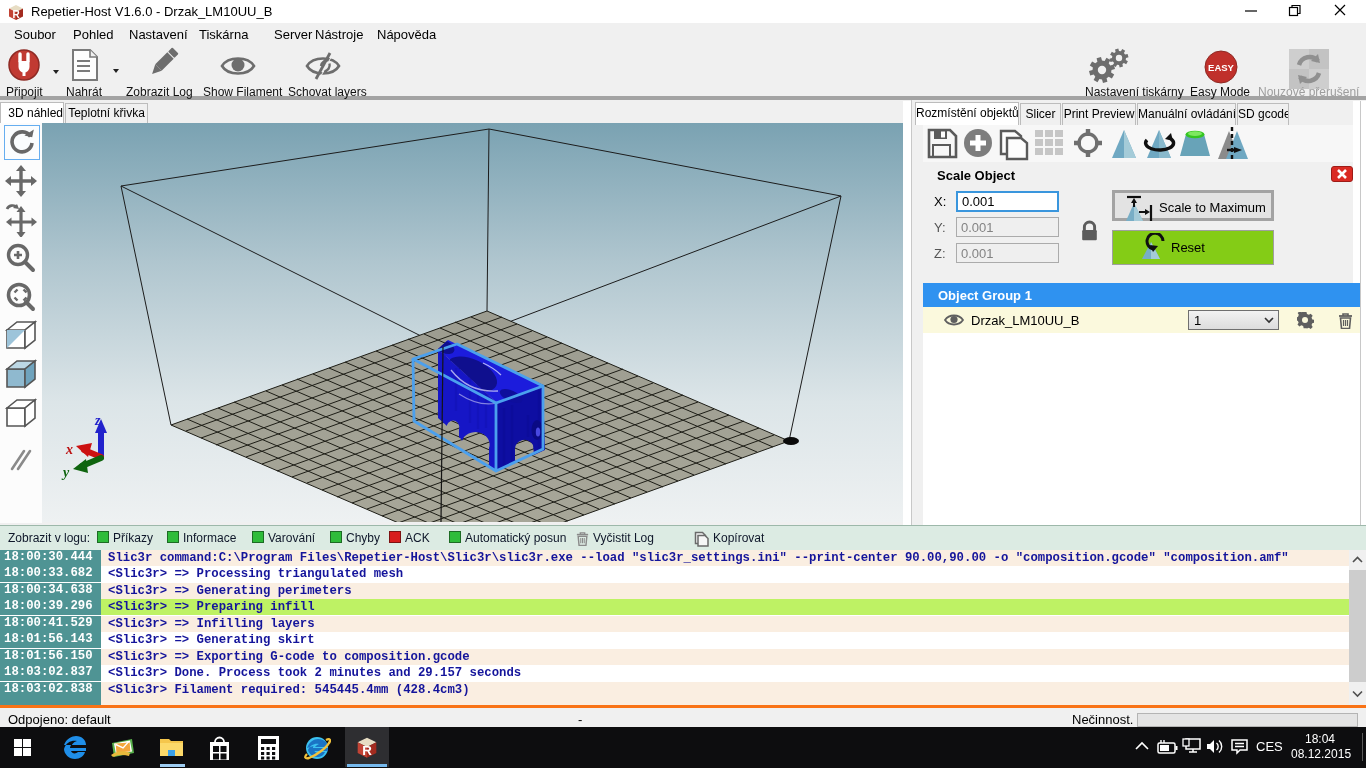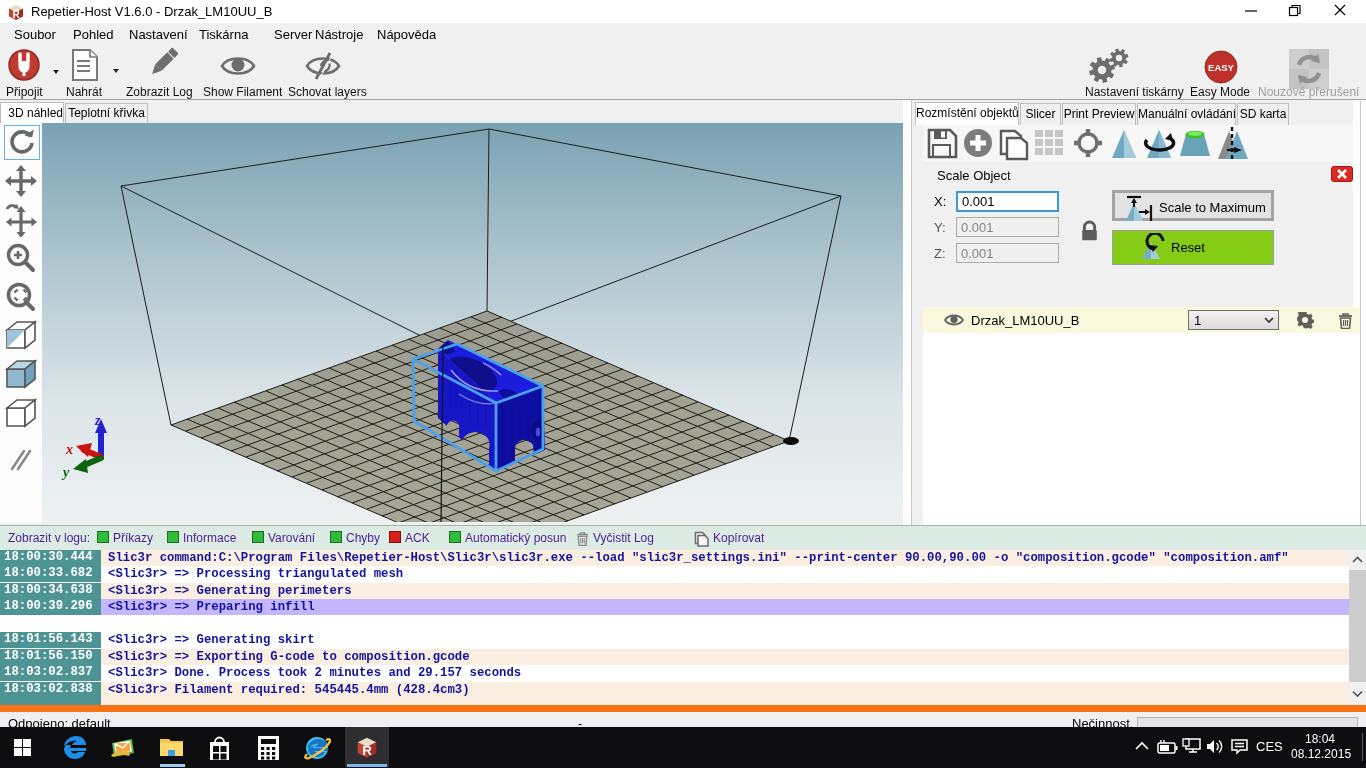--- a/index.html
+++ b/index.html
@@ -5,49 +5,49 @@
 html,body{width:1366px;height:768px;overflow:hidden;font-family:"Liberation Sans",sans-serif;background:#f0f0f0}
 .abs{position:absolute}
 #app{position:absolute;left:0;top:0;width:1366px;height:768px}
 
 #titlebar{position:absolute;left:0;top:0;width:1366px;height:23px;background:#fff;font-size:13px;color:#000}
 #titletxt{position:absolute;left:31px;top:4px}
 
 #menubar{position:absolute;left:0;top:23px;width:1366px;height:23px;background:#f0f0f0;font-size:13px}
 #menubar span{position:absolute;top:4px}
 
-#toolbar{position:absolute;left:0;top:46px;width:1366px;height:54px;background:#f0f0f0;border-bottom:1px solid #a3a3a3}
+#toolbar{position:absolute;left:0;top:46px;width:1366px;height:54px;background:#f0f0f0;border-bottom:4px solid #a3a3a3}
 .tbl{position:absolute;top:39px;font-size:12px;color:#111;white-space:nowrap}
 .tblg{position:absolute;top:39px;font-size:12px;color:#9d9d9d;white-space:nowrap}
 
 #lefttabs{position:absolute;left:0;top:101px;width:910px;height:22px;font-size:13px}
 .tabA{position:absolute;background:#fff;border:1px solid #bcbcbc;border-bottom:none;text-align:right;font-size:12px;white-space:nowrap;overflow:hidden}
 .tabI{position:absolute;background:#f0f0f0;border:1px solid #bcbcbc;border-bottom:none;text-align:center;font-size:12px;white-space:nowrap;overflow:hidden}
 
 #ltools{position:absolute;left:0;top:123px;width:42px;height:400px;background:#fcfcfc}
 .lbtn{position:absolute;left:4px;width:36px;height:35px}
 
 #rpanel{position:absolute;left:911px;top:100px;width:455px;height:425px;background:#f0f0f0;border-left:1px solid #c8c8c8}
 #rtabs{position:absolute;left:3px;top:2px;width:444px;height:23px;font-size:13px}
 #ricons{position:absolute;left:11px;top:25px;width:437px;height:37px;background:#f7f7f7}
 #scalebox{position:absolute;left:11px;top:62px;width:437px;height:123px;background:#f0f0f0}
 #objgrp{position:absolute;left:11px;top:183px;width:437px;height:24px;background:#2f92f0;color:#fff;font-weight:bold;font-size:13px;z-index:8}
 #objrow{position:absolute;left:11px;top:207px;width:437px;height:26px;background:#fbf9dd;font-size:13px;z-index:8}
 #rwhite{position:absolute;left:11px;top:233px;width:437px;height:192px;background:#fff}
 
 #logbar{position:absolute;left:0;top:525px;width:1366px;height:25px;background:#dcebe3;border-top:1px solid #9db8aa;font-size:12px}
 .lgchk{position:absolute;top:5px;width:12px;height:12px;background:#2fbc3a;border:1px solid #1d6b24}
-.lgtxt{position:absolute;top:5px;color:#4c1d95;white-space:nowrap}
+.lgtxt{position:absolute;top:5px;color:#0f172a;white-space:nowrap}
 
 #logc{position:absolute;left:0;top:550px;width:1366px;height:155px;background:#fff;font-family:"Liberation Mono",monospace;font-size:12.3px;font-weight:bold;overflow:hidden}
 .lrow{position:absolute;left:0;width:1366px;height:16.4px}
 .lts{position:absolute;left:0;top:0;width:101px;height:16.4px;background:#4f9494;color:#fff;padding-left:4px}
 .ltx{position:absolute;left:108px;top:1px;color:#14149b;white-space:nowrap}
 
-#statusbar{position:absolute;left:0;top:705px;width:1366px;height:34px;background:#f0f0f0;border-top:7px solid #f97316;font-size:13px}
+#statusbar{position:absolute;left:0;top:705px;width:1366px;height:34px;background:#f0f0f0;border-top:3px solid #f97316;font-size:13px}
 
 #taskbar{position:absolute;left:0;top:727px;width:1366px;height:41px;background:#0d0d0f;color:#fff}
 </style></head>
 <body>
 <div id="app">
   <div id="titlebar">
     <svg class="abs" style="left:7px;top:3px" width="18" height="18" viewBox="0 0 18 18">
         <polygon points="2,5.5 9,2 16,5.5 9,9" fill="#e7ddc4"></polygon>
         <polygon points="2,5.5 9,9 9,17 2,13.5" fill="#c24335"></polygon>
         <polygon points="9,9 16,5.5 16,13.5 9,17" fill="#a32b1f"></polygon>
@@ -285,21 +285,21 @@
   </div>
   <div class="abs" style="left:903px;top:101px;width:8px;height:424px;background:#fff"></div>
   <div class="abs" style="left:1353px;top:101px;width:13px;height:424px;background:#fff;border-right:5px solid #fff;z-index:5"></div>
   <div class="abs" style="left:1360px;top:101px;width:1px;height:424px;background:#c8c8c8;z-index:6"></div>
   <div id="rpanel">
     <div id="rtabs">
       <div class="tabA" style="left:0px;top:0px;width:104px;height:23px;line-height:21px;z-index:2">Rozmístění objektů</div>
       <div class="tabI" style="left:105px;top:1px;width:41px;height:22px;line-height:20px">Slicer</div>
       <div class="tabI" style="left:147px;top:1px;width:74px;height:22px;line-height:20px">Print Preview</div>
       <div class="tabI" style="left:222px;top:1px;width:99px;height:22px;line-height:20px">Manuální ovládání</div>
-      <div class="tabI" style="left:322px;top:1px;width:52px;height:22px;line-height:20px">SD karta</div>
+      <div class="tabI" style="left:322px;top:1px;width:52px;height:22px;line-height:20px">SD gcode</div>
     </div>
     <div id="ricons">
       <svg width="437" height="37" viewBox="0 0 437 37">
         <g transform="translate(4,3)">
           <path d="M2 2 h21 l6 6 v21 h-27 z" fill="none" stroke="#5a5a5a" stroke-width="2.6"></path>
           <rect x="7" y="2" width="13" height="9" fill="#5a5a5a"></rect>
             <rect x="14" y="3.5" width="4" height="6" fill="#fff"></rect>
           <rect x="6" y="17" width="17" height="12" fill="none" stroke="#5a5a5a" stroke-width="2"></rect>
         </g>
         <g transform="translate(40,3)">
@@ -343,21 +343,21 @@
         <g transform="translate(292,2)">
             <path d="M14 4 L25 32 H3 Z" fill="#8b8b8b"></path>
             <path d="M20 4 L31 32 H9 Z" fill="#6fa8c2" transform="translate(2,0)"></path>
             <path d="M17 0v34" stroke="#101010" stroke-width="2.4" stroke-dasharray="4 3"></path>
             <path d="M19 20l8 3-8 3z" fill="#101010"></path>
             <path d="M12 23h8" stroke="#101010" stroke-width="2.4"></path>
           </g>
       </svg>
     </div>
     <div id="scalebox">
-      <div style="position:absolute;left:14px;top:6px;font-size:13px;font-weight:normal">Scale Object</div>
+      <div style="position:absolute;left:14px;top:6px;font-size:13px;font-weight:bold">Scale Object</div>
       <div style="position:absolute;left:408px;top:4px;width:22px;height:16px;background:#da2a23;border:1px solid #9e1b16;border-radius:3px">
         <svg width="20" height="14" viewBox="0 0 20 14">
             <path d="M6 3l8 8M14 3l-8 8" stroke="#fff" stroke-width="2.6"></path>
           </svg>
       </div>
       <div style="position:absolute;left:11px;top:32px;font-size:13px">X:</div>
       <div style="position:absolute;left:33px;top:29px;width:103px;height:21px;background:#fff;border:2px solid #3a96dd;font-size:13px;padding:1px 4px">0.001</div>
       <div style="position:absolute;left:11px;top:58px;font-size:13px;color:#555">Y:</div>
       <div style="position:absolute;left:33px;top:55px;width:103px;height:20px;background:#efefef;border:1px solid #ababab;font-size:13px;color:#838383;padding:2px 4px">0.001</div>
       <div style="position:absolute;left:11px;top:84px;font-size:13px;color:#555">Z:</div>
@@ -382,20 +382,23 @@
       <div style="position:absolute;left:189px;top:68px;width:162px;height:35px;background:#84cc16;border:1px solid #9f9f9f">
         <svg style="position:absolute;left:28px;top:2px" width="30" height="27" viewBox="0 0 30 27">
             <path d="M10 9 L19 26 H1 Z" fill="#78aec6"></path>
             <path d="M10 9 L19 26 H10 Z" fill="#a4cbd8"></path>
             <path d="M12 16 a8 8 0 1 1 10 -8" fill="none" stroke="#101010" stroke-width="3"></path>
             <path d="M9 12l3 7 5-6z" fill="#101010"></path>
           </svg>
         <span style="position:absolute;left:58px;top:9px;font-size:13px">Reset</span>
       </div>
     </div>
+    <div id="objgrp">
+        <span style="position:absolute;left:15px;top:5px">Object Group 1</span>
+      </div>
     <div id="objrow">
       <svg style="position:absolute;left:21px;top:6px" width="20" height="14" viewBox="0 0 20 14">
           <path d="M1 7 C5 1 15 1 19 7 C15 13 5 13 1 7 Z" fill="none" stroke="#5f5f5f" stroke-width="1.8"></path>
           <circle cx="10" cy="6.5" r="3.6" fill="#5f5f5f"></circle>
         </svg>
       <span style="position:absolute;left:48px;top:6px">Drzak_LM10UU_B</span>
       <div style="position:absolute;left:265px;top:3px;width:91px;height:20px;background:linear-gradient(#f2f2f2,#dcdcdc);border:1px solid #6f6f6f">
         <span style="position:absolute;left:5px;top:2px">1</span>
         <svg style="position:absolute;right:4px;top:6px" width="10" height="7" viewBox="0 0 10 7">
             <path d="M1 1l4 4 4-4" fill="none" stroke="#333" stroke-width="1.6"></path>
@@ -449,23 +452,27 @@
         <span class="ltx">Slic3r command:C:\Program Files\Repetier-Host\Slic3r\slic3r.exe --load "slic3r_settings.ini" --print-center 90.00,90.00 -o "composition.gcode" "composition.amf"</span>
       </div>
     <div class="lrow" style="top:16px;background:#fff">
         <span class="lts">18:00:33.682</span>
         <span class="ltx">&lt;Slic3r&gt; =&gt; Processing triangulated mesh</span>
       </div>
     <div class="lrow" style="top:33px;background:#faeee1">
         <span class="lts">18:00:34.638</span>
         <span class="ltx">&lt;Slic3r&gt; =&gt; Generating perimeters</span>
       </div>
-    <div class="lrow" style="top:49px;background:#c4b5fd">
+    <div class="lrow" style="top:49px;background:#bef264">
         <span class="lts">18:00:39.296</span>
         <span class="ltx">&lt;Slic3r&gt; =&gt; Preparing infill</span>
+      </div>
+    <div class="lrow" style="top:66px;background:#faeee1">
+        <span class="lts">18:00:41.529</span>
+        <span class="ltx">&lt;Slic3r&gt; =&gt; Infilling layers</span>
       </div>
     <div class="lrow" style="top:82px;background:#fff">
         <span class="lts">18:01:56.143</span>
         <span class="ltx">&lt;Slic3r&gt; =&gt; Generating skirt</span>
       </div>
     <div class="lrow" style="top:99px;background:#faeee1">
         <span class="lts">18:01:56.150</span>
         <span class="ltx">&lt;Slic3r&gt; =&gt; Exporting G-code to composition.gcode</span>
       </div>
     <div class="lrow" style="top:115px;background:#fff">

